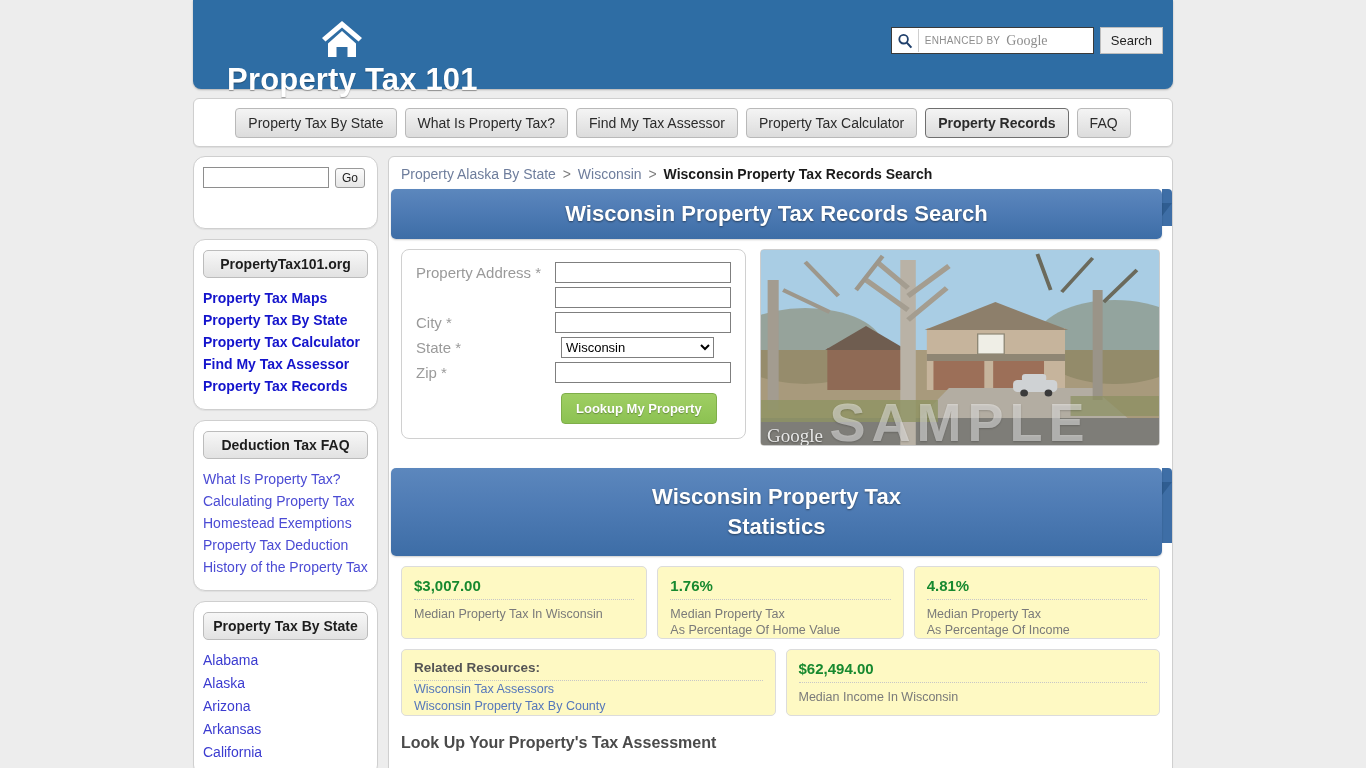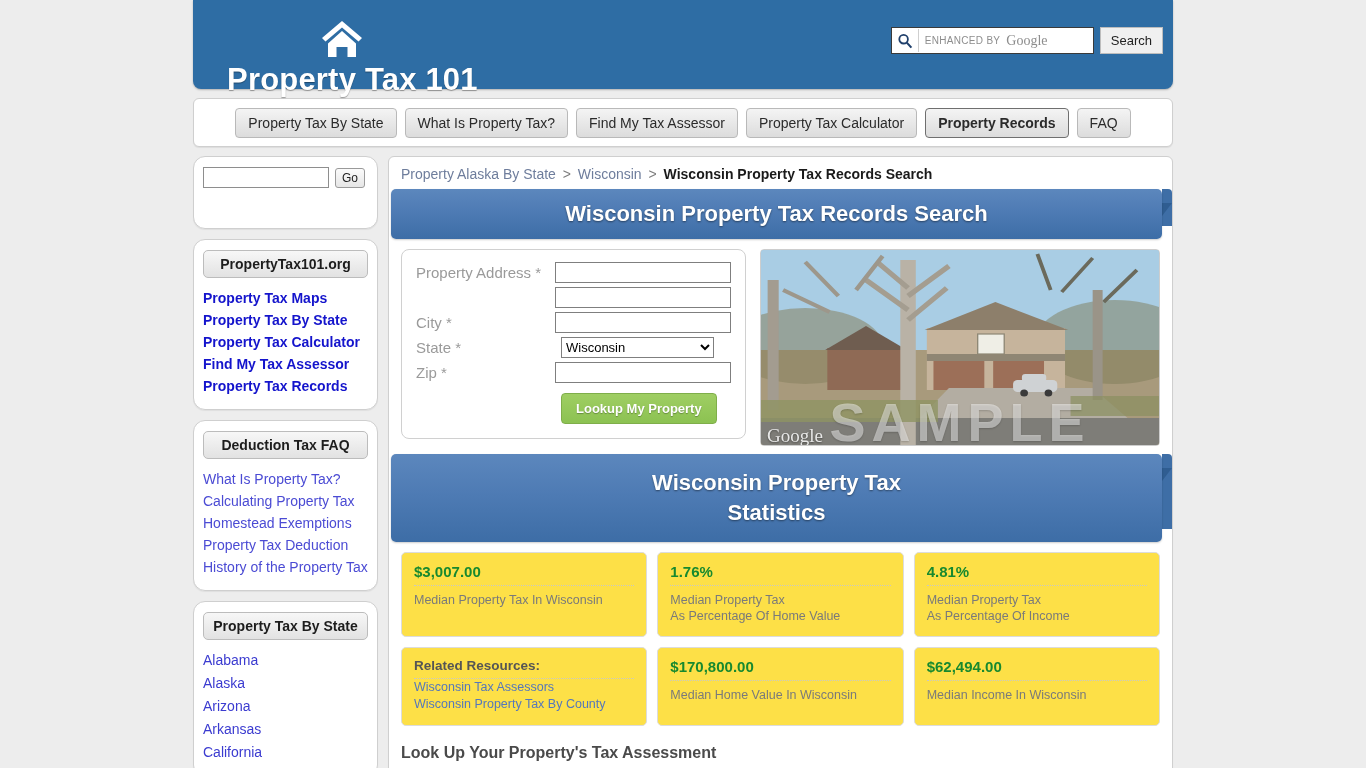--- a/index.html
+++ b/index.html
@@ -224,24 +224,24 @@
     font-family: "Liberation Serif", serif;
     font-size: 19px; color: rgba(255,255,255,.85);
     text-shadow: 0 1px 2px rgba(0,0,0,.45);
   }
 
   
   .stats { padding: 10px 12px 0 12px; }
   .stat-row { display: flex; gap: 10px; margin-bottom: 10px; }
   .stat {
     flex: 1 1 0; box-sizing: border-box;
-    background: #fde047;
+    background: #fef9c3;
     border: 1px solid #dcdcdc;
     border-radius: 5px;
-    padding: 10px 12px 12px 12px;
+    padding: 10px 12px 0 12px;
     min-height: 62px;
   }
   .stat-val {
     font-size: 15px; font-weight: bold; color: #17892f;
     padding-bottom: 5px;
     border-bottom: 1px dotted #c7c7c7;
     margin-bottom: 6px;
   }
   .stat-desc { font-size: 12.5px; color: #7a7a7a; line-height: 16px; }
   .rr-title {
@@ -419,21 +419,21 @@
               <rect x="6" y="30" width="10" height="130" fill="#a39c90"></rect>
 
               <rect x="0" y="150" width="160" height="22" fill="#8e9363" opacity=".8"></rect>
               <rect x="280" y="146" width="80" height="20" fill="#8a8f60" opacity=".7"></rect>
             </svg>
             <span class="watermark">SAMPLE</span>
             <span class="gwm">Google</span>
           </div>
         </div>
 
-        <div class="ribbon-wrap" style="margin-top:8px;">
+        <div class="ribbon-wrap" style="margin-top:22px;">
           <div class="ribbon-fold2"></div>
           <div class="ribbon-fold"></div>
           <div class="ribbon" style="padding:14px 30px;line-height:30px;">
             <span style="display: block;">Wisconsin Property Tax</span>
             <span style="display: block;">Statistics</span>
           </div>
         </div>
 
         <div class="stats">
           <div class="stat-row">
@@ -450,24 +450,20 @@
               <div class="stat-desc">Median Property Tax<br>As Percentage Of Income</div>
             </div>
           </div>
           <div class="stat-row">
             <div class="stat">
               <div class="rr-title">Related Resources:</div>
               <a class="rr-link">Wisconsin Tax Assessors</a>
               <a class="rr-link">Wisconsin Property Tax By County</a>
             </div>
             <div class="stat">
-              <div class="stat-val">$170,800.00</div>
-              <div class="stat-desc">Median Home Value In Wisconsin</div>
-            </div>
-            <div class="stat">
               <div class="stat-val">$62,494.00</div>
               <div class="stat-desc">Median Income In Wisconsin</div>
             </div>
           </div>
         </div>
 
         <div class="section-title">Look Up Your Property's Tax Assessment</div>
       </div>
     </div>
   </div>

